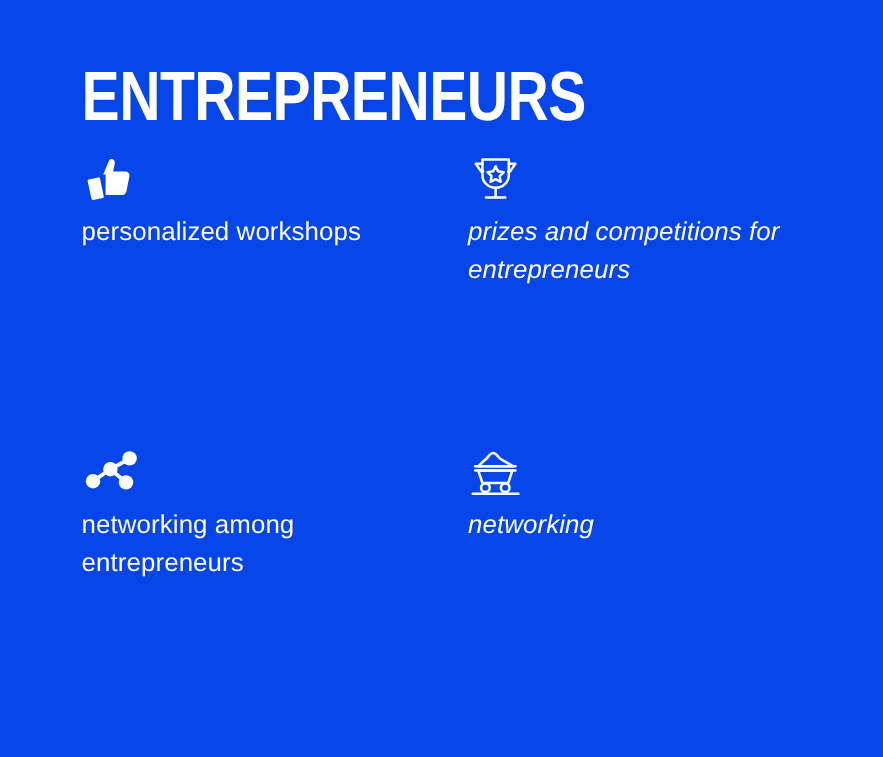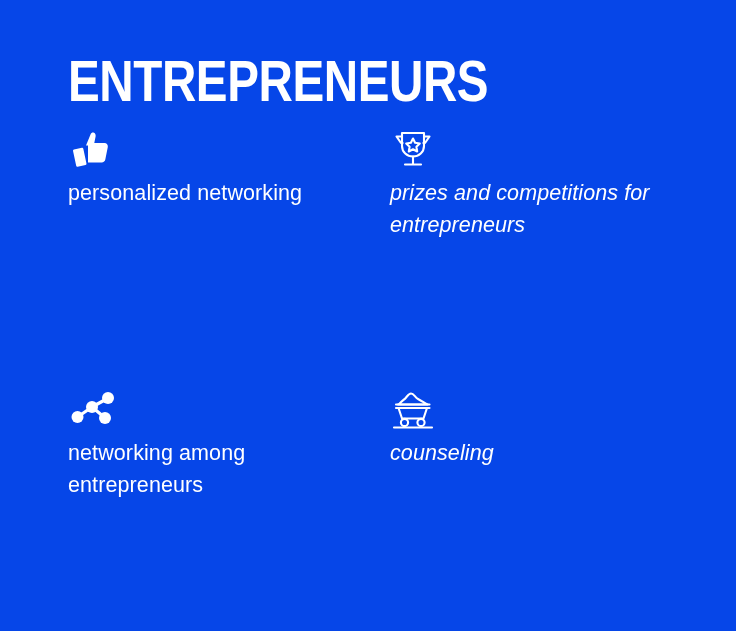--- a/index.html
+++ b/index.html
@@ -59,42 +59,42 @@
     color: #ffffff;
     font-size: 21.5px;
     font-weight: 400;
     line-height: 1.48;
     letter-spacing: 0.1px;
     white-space: pre-line;
   }
   .col-left  { left: 68px; }
   .col-right { left: 390px; font-style: italic; }
   .row-1 { top: 0px;   height: 128px; }
-  .row-2 { top: 132px; height: 122px; }
+  .row-2 { top: 116px; height: 122px; }
   .row-3 { top: 250px; height: 88px; }
 </style>
 </head>
 <body>
 
 <div class="slide">
 
   <div class="page-title">ENTREPRENEURS</div>
 
   <div class="grid">
 
     <div class="row row-1">
 
       <div class="item col-left">
         <span class="icon">
           <svg width="48" height="44" viewBox="0 0 48 44" fill="none">
             <path d="M18 17.5 L22.5 6.5 C23.2 4.8 24.8 4.2 26 4.8 C27.3 5.4 27.9 6.8 27.6 8.4 L26.3 15 L36.5 15 C38.7 15 40.2 16.9 39.8 19 L37.3 31.5 C37 33.2 35.5 34.4 33.8 34.4 L20 34.4 L20 17.5 Z" fill="#ffffff"></path>
             <rect x="6.5" y="20.5" width="10.5" height="17.5" rx="1.2" fill="#ffffff" transform="rotate(-12 11.75 29.25)"></rect>
           </svg>
         </span>
-        <div class="label">personalized networking</div>
+        <div class="label">personalized workshops</div>
       </div>
 
       <div class="item col-right">
         <span class="icon">
           <svg width="46" height="46" viewBox="0 0 46 46" fill="none" stroke="#ffffff" stroke-width="2.1" stroke-linecap="round" stroke-linejoin="round">
             <path d="M12 5 H34 V18 C34 24 29 28.5 23 28.5 C17 28.5 12 24 12 18 Z"></path>
             <path d="M12 8.5 H6.5 L11 15 H12.6"></path>
             <path d="M34 8.5 H39.5 L35 15 H33.4"></path>
             <path d="M23 28.5 V36"></path>
             <path d="M15 36.5 H31"></path>
@@ -132,21 +132,21 @@
           <svg width="46" height="44" viewBox="0 0 46 44" fill="none" stroke="#ffffff" stroke-width="2.1" stroke-linecap="round" stroke-linejoin="round">
             <path d="M8 16.5 C9.5 16.5 11.5 13 14 11.5 C16.5 10 18 5.5 21 5.5 C24 5.5 25 9.5 28 11 C31.5 12.8 34 14.5 37.5 16.5 Z"></path>
             <path d="M6 16.5 H39.5"></path>
             <path d="M8.5 20 H37 L33.5 30.5 H12 Z"></path>
             <path d="M6 20 H39.5"></path>
             <circle cx="14.5" cy="34.5" r="3.6"></circle>
             <circle cx="31" cy="34.5" r="3.6"></circle>
             <path d="M4 39.5 H42"></path>
           </svg>
         </span>
-        <div class="label">counseling</div>
+        <div class="label">networking</div>
       </div>
 
     </div>
 
     <div class="row row-3">
 
       <div class="item col-left">
         <span class="icon">
           <svg width="46" height="40" viewBox="0 0 46 40" fill="none">
             <g fill="#ffffff">

